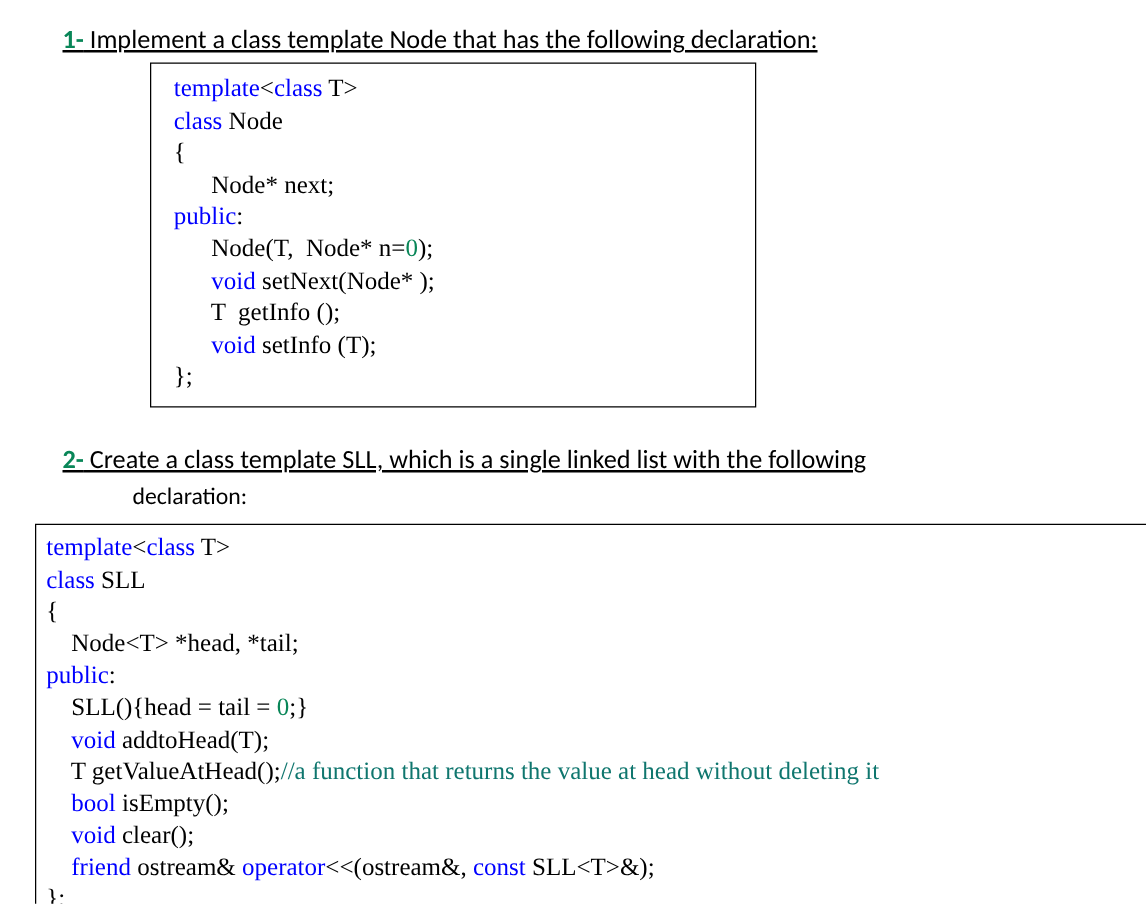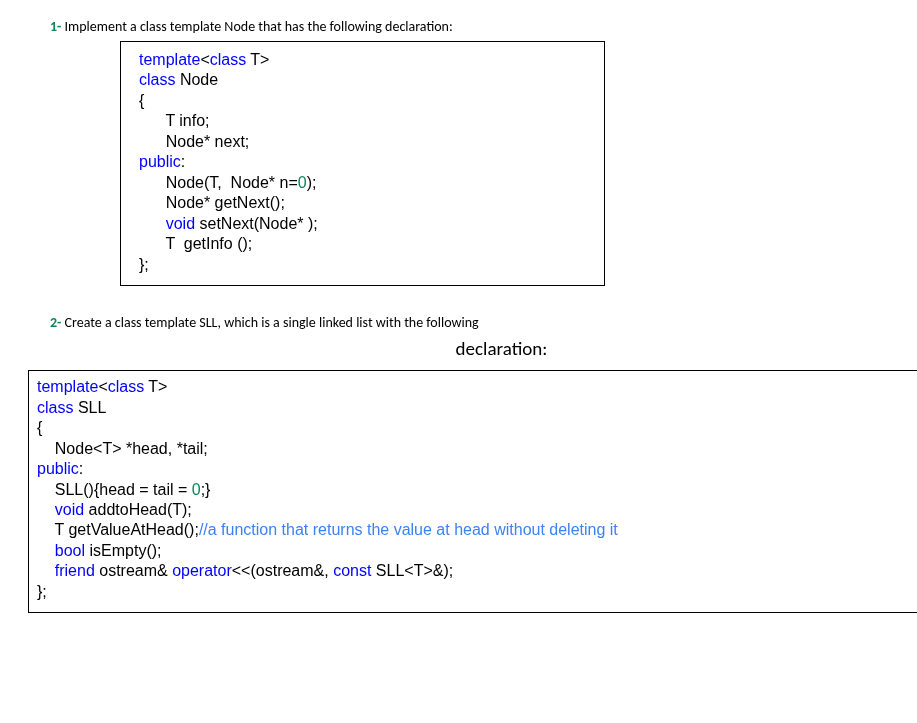--- a/index.html
+++ b/index.html
@@ -8,46 +8,47 @@
       box-sizing: border-box;
     }
     body {
       background: #ffffff;
       font-family: Calibri, Arial, sans-serif;
       width: 917px;
       height: 723px;
       padding: 18px 20px;
     }
     .question-heading {
-      font-size: 14px;
+      font-size: 21px;
       font-weight: 400;
       color: #000;
       margin-bottom: 6px;
       margin-left: 30px;
+      text-decoration: underline;
     }
     .question-heading .num {
       font-weight: bold;
     }
     .code-box-1 {
       border: 1px solid #000;
       margin-left: 100px;
       width: 485px;
       padding: 8px 10px 10px 18px;
       margin-bottom: 28px;
     }
     .code-box-2 {
       border: 1px solid #000;
       margin-left: 8px;
       width: 900px;
       padding: 6px 10px 10px 8px;
       margin-top: 6px;
     }
     .code-line {
-      font-family: Liberation Sans, sans-serif;
-      font-size: 16px;
+      font-family: Liberation Serif, serif;
+      font-size: 20px;
       color: #000;
       white-space: pre;
       line-height: 1.28;
     }
     .kw {
       color: #0000ff;
     }
     .num {
       color: #098658;
     }
@@ -55,57 +56,56 @@
       margin-left: 30px;
       margin-top: 24px;
     }
     .question-2-sub {
       font-size: 19px;
       font-weight: 400;
       color: #000;
       margin-left: 86px;
       margin-top: 4px;
       margin-bottom: 10px;
-      text-align: center;
     }
     .cmt {
-      color: #3b82f6;
+      color: #0f766e;
     }
   </style>
 </head>
 <body>
 
 <div class="question-heading">
   <span class="num">1-</span><span> Implement a class template Node that has the following declaration:</span>
 </div>
 
 <div class="code-box-1">
   <div class="code-line"><span class="kw">template</span><span>&lt;</span><span class="kw">class</span><span> T</span><span>&gt;</span></div>
   <div class="code-line"><span class="kw">class</span><span> Node</span></div>
   <div class="code-line">{</div>
-  <div class="code-line">      T info;</div>
   <div class="code-line">      Node* next;</div>
   <div class="code-line"><span class="kw">public</span><span>:</span></div>
   <div class="code-line"><span>      Node(T,  Node* n=</span><span class="num">0</span><span>);</span></div>
-  <div class="code-line">      Node* getNext();</div>
   <div class="code-line"><span>      </span><span class="kw">void</span><span> setNext(Node* );</span></div>
   <div class="code-line">      T  getInfo ();</div>
+  <div class="code-line"><span>      </span><span class="kw">void</span><span> setInfo (T);</span></div>
   <div class="code-line">};</div>
 </div>
 
 <div class="question-heading question-2-heading">
   <span class="num">2-</span><span> Create a class template SLL, which is a single linked list with the following</span>
 </div>
 <div class="question-2-sub">declaration:</div>
 
 <div class="code-box-2">
   <div class="code-line"><span class="kw">template</span><span>&lt;</span><span class="kw">class</span><span> T</span><span>&gt;</span></div>
   <div class="code-line"><span class="kw">class</span><span> SLL</span></div>
   <div class="code-line">{</div>
   <div class="code-line">    Node&lt;T&gt; *head, *tail;</div>
   <div class="code-line"><span class="kw">public</span><span>:</span></div>
   <div class="code-line"><span>    SLL(){head = tail = </span><span class="num">0</span><span>;}</span></div>
   <div class="code-line"><span>    </span><span class="kw">void</span><span> addtoHead(T);</span></div>
   <div class="code-line"><span>    T getValueAtHead();</span><span class="cmt">//a function that returns the value at head without deleting it</span></div>
   <div class="code-line"><span>    </span><span class="kw">bool</span><span> isEmpty();</span></div>
+  <div class="code-line"><span>    </span><span class="kw">void</span><span> clear();</span></div>
   <div class="code-line"><span>    </span><span class="kw">friend</span><span> ostream&amp; </span><span class="kw">operator</span><span>&lt;&lt;(ostream&amp;, </span><span class="kw">const</span><span> SLL&lt;T&gt;&amp;);</span></div>
   <div class="code-line">};</div>
 </div>
 
 </body></html>

